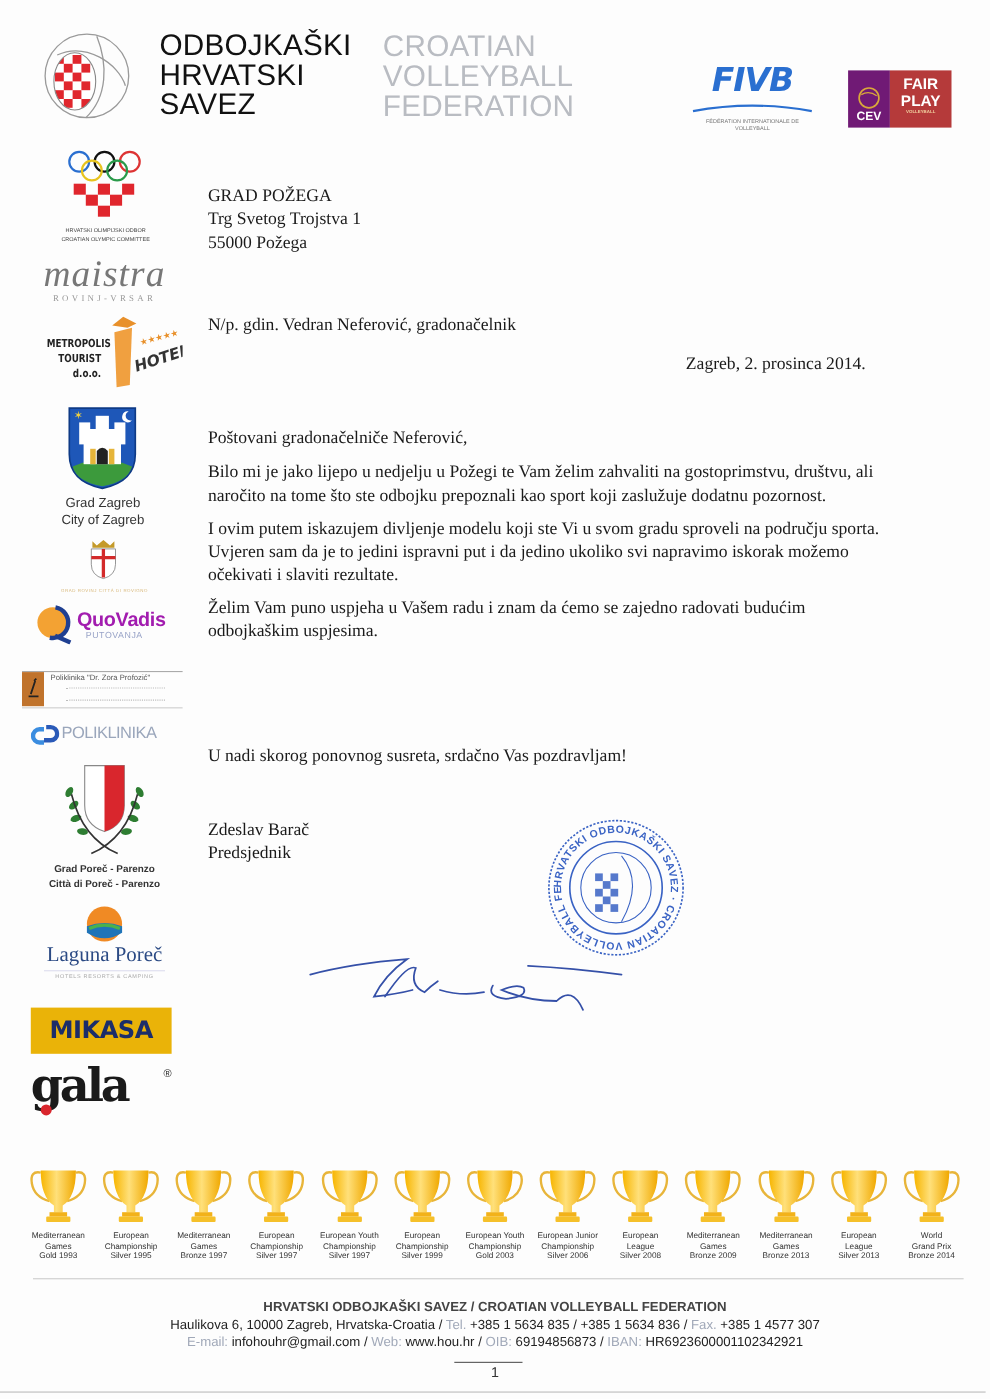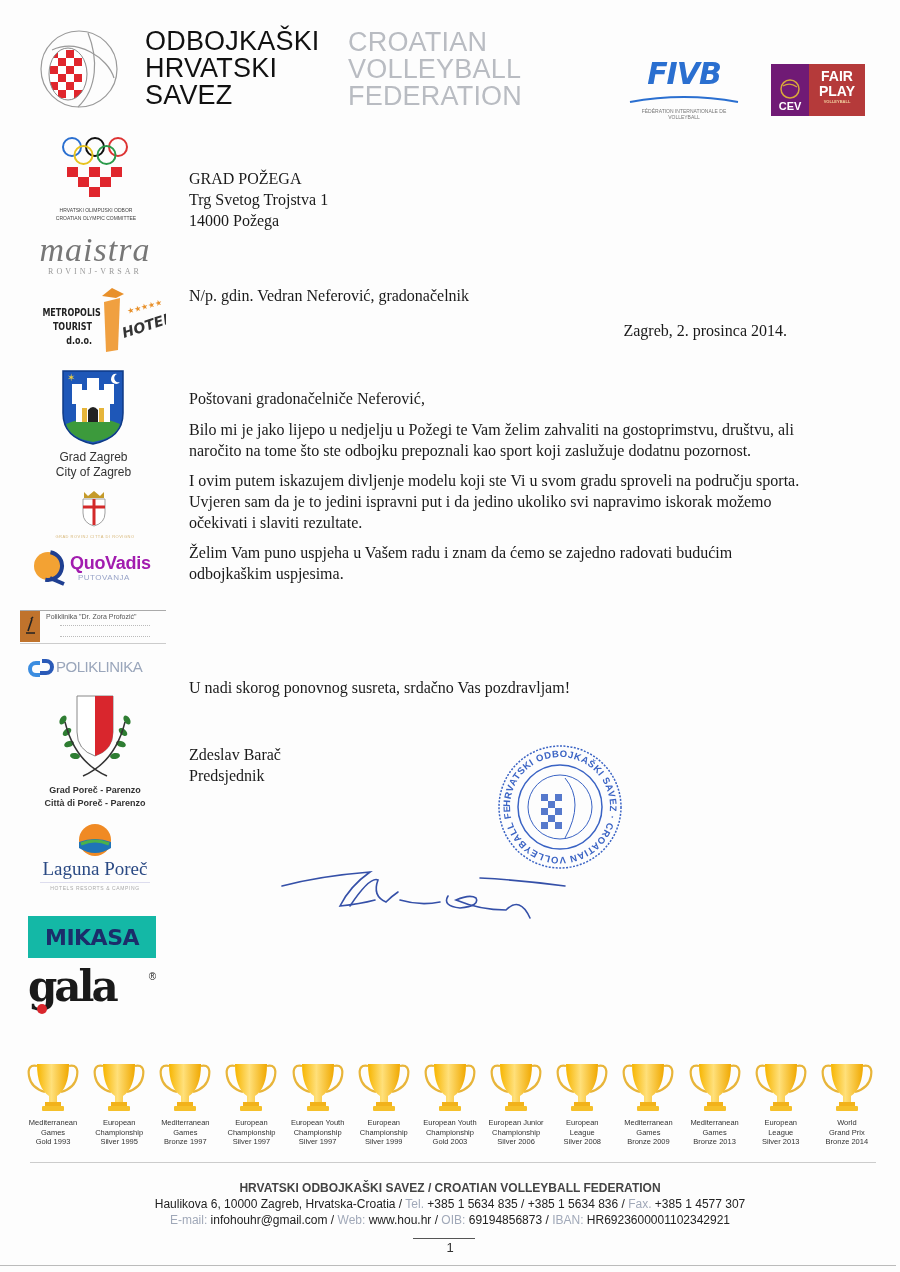--- a/index.html
+++ b/index.html
@@ -38,21 +38,21 @@
   .profozic .t { position: absolute; left: 26px; top: 2px; font-size: 7px; color: #555; white-space: nowrap; }
   .profozic .s { position: absolute; left: 40px; top: 14px; width: 90px; height: 10px; border-top: 1px dotted #bbb; border-bottom: 1px dotted #bbb; }
   .poliklinika { left: 28px; top: 655px; width: 135px; height: 30px; }
   .poliklinika .t { position: absolute; left: 28px; top: 3px; font-size: 15px; color: #9aa6bb; letter-spacing: -0.5px; }
   .porec-crest { left: 55px; top: 692px; width: 80px; height: 88px; }
   .porec-caption { left: 30px; top: 784px; width: 130px; text-align: center; font-size: 9px; line-height: 13px; font-weight: bold; color: #333; }
   .laguna-icon { left: 75px; top: 822px; width: 40px; height: 36px; }
   .laguna { left: 30px; top: 858px; width: 130px; text-align: center; }
   .laguna .name { font-family: "Liberation Serif", serif; font-size: 19px; color: #2b4a84; line-height: 22px; }
   .laguna .sub { font-size: 5px; color: #aaa; letter-spacing: 0.6px; border-top: 1px solid #dde; margin: 2px 10px 0; padding-top: 2px; }
-  .mikasa { left: 28px; top: 916px; width: 128px; height: 42px; background: #14b8a6; display: flex; align-items: center; justify-content: center; }
+  .mikasa { left: 28px; top: 916px; width: 128px; height: 42px; background: #eab308; display: flex; align-items: center; justify-content: center; }
   .mikasa span { font-family: "DejaVu Sans", sans-serif; font-weight: bold; font-size: 22px; color: #1b2d6a; letter-spacing: -0.5px; }
   .gala { left: 28px; top: 965px; width: 130px; height: 50px; }
   .gala .w { font-family: "DejaVu Serif", serif; font-weight: bold; font-size: 42px; color: #1a1a1a; letter-spacing: -3px; line-height: 44px; }
   .gala .r { position: absolute; right: 2px; top: 6px; font-size: 10px; color: #222; }
 
   
   .letter { font-family: "Liberation Serif", serif; font-size: 16px; color: #1a1a1a; line-height: 21px; }
   .recipient { left: 189px; top: 168px; }
   .attn { left: 189px; top: 285px; }
   .date { right: 113px; top: 320px; text-align: right; }
@@ -274,21 +274,21 @@
   <div class="w">gala</div>
   <span class="r">®</span>
   <svg style="position:absolute;left:8px;top:38px" width="12" height="12" viewBox="0 0 12 12">
       <circle cx="6" cy="6" r="5" fill="#d9262d"></circle>
     </svg>
 </div>
 
 <div class="abs letter recipient">
   <div>GRAD POŽEGA</div>
   <div>Trg Svetog Trojstva 1</div>
-  <div>14000 Požega</div>
+  <div>55000 Požega</div>
 </div>
 <div class="abs letter attn">N/p. gdin. Vedran Neferović, gradonačelnik</div>
 <div class="abs letter date">Zagreb, 2. prosinca 2014.</div>
 <div class="abs letter salutation">Poštovani gradonačelniče Neferović,</div>
 <div class="abs letter body">
   <p>Bilo mi je jako lijepo u nedjelju u Požegi te Vam želim zahvaliti na gostoprimstvu, društvu, ali naročito na tome što ste odbojku prepoznali kao sport koji zaslužuje dodatnu pozornost.</p>
   <p>I ovim putem iskazujem divljenje modelu koji ste Vi u svom gradu sproveli na području sporta. Uvjeren sam da je to jedini ispravni put i da jedino ukoliko svi napravimo iskorak možemo očekivati i slaviti rezultate.</p>
   <p>Želim Vam puno uspjeha u Vašem radu i znam da ćemo se zajedno radovati budućim odbojkaškim uspjesima.</p>
 </div>
 <div class="abs letter closing">U nadi skorog ponovnog susreta, srdačno Vas pozdravljam!</div>

